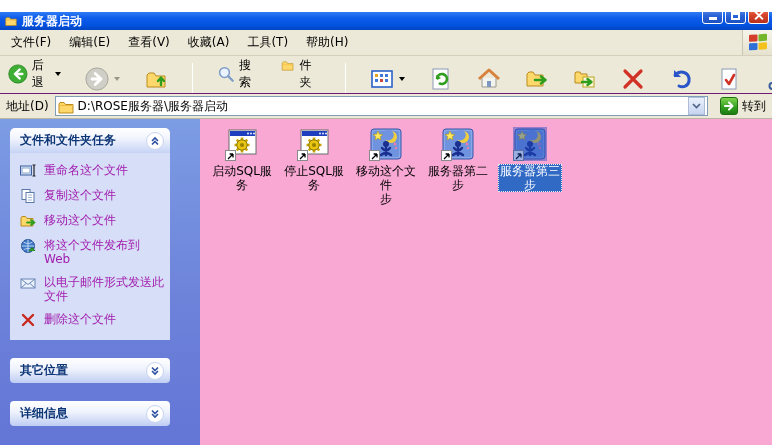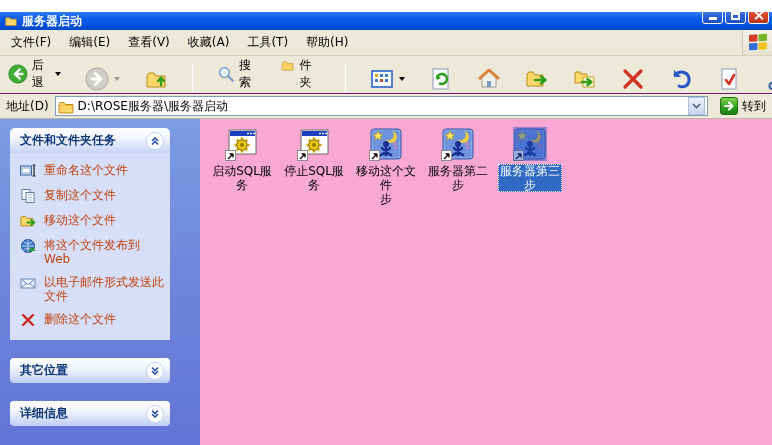--- a/index.html
+++ b/index.html
@@ -91,21 +91,21 @@
   .panel-header.collapsed { border-radius:4px; margin-bottom:0; background:linear-gradient(180deg,#ffffff 0%,#eef2fc 45%,#bfcdf3 100%); }
   .panel-title { font-weight:bold; font-size:12px; color:#0c3576; }
   .chev-btn {
     width:18px; height:18px; border-radius:50%; background:#fff; border:1px solid #c8d4f0;
     display:flex; align-items:center; justify-content:center; flex:0 0 auto;
   }
   .panel-body { background:#d6dff7; padding:10px 4px 12px 10px; }
   .task-item { display:flex; align-items:flex-start; gap:7px; margin-bottom:9px; cursor:pointer; }
   .task-item:last-child { margin-bottom:0; }
   .task-icon { width:17px; height:16px; flex:0 0 auto; }
-  .task-label { color:#c2410c; font-size:12px; line-height:14px; white-space:pre-line; }
+  .task-label { color:#a21caf; font-size:12px; line-height:14px; white-space:pre-line; }
 
   
   .filepane { flex:1 1 auto; background:#f9a8d4; padding:8px 0 0 6px; display:flex; align-items:flex-start; }
   .file-item { width:72px; display:flex; flex-direction:column; align-items:center; cursor:pointer; }
   .file-icon-wrap { position:relative; width:34px; height:34px; }
   .file-icon-wrap svg { display:block; }
   .file-item.selected .file-icon-wrap::after {
     content:""; position:absolute; inset:0; background:rgba(30,75,190,0.45);
   }
   .shortcut-overlay {

